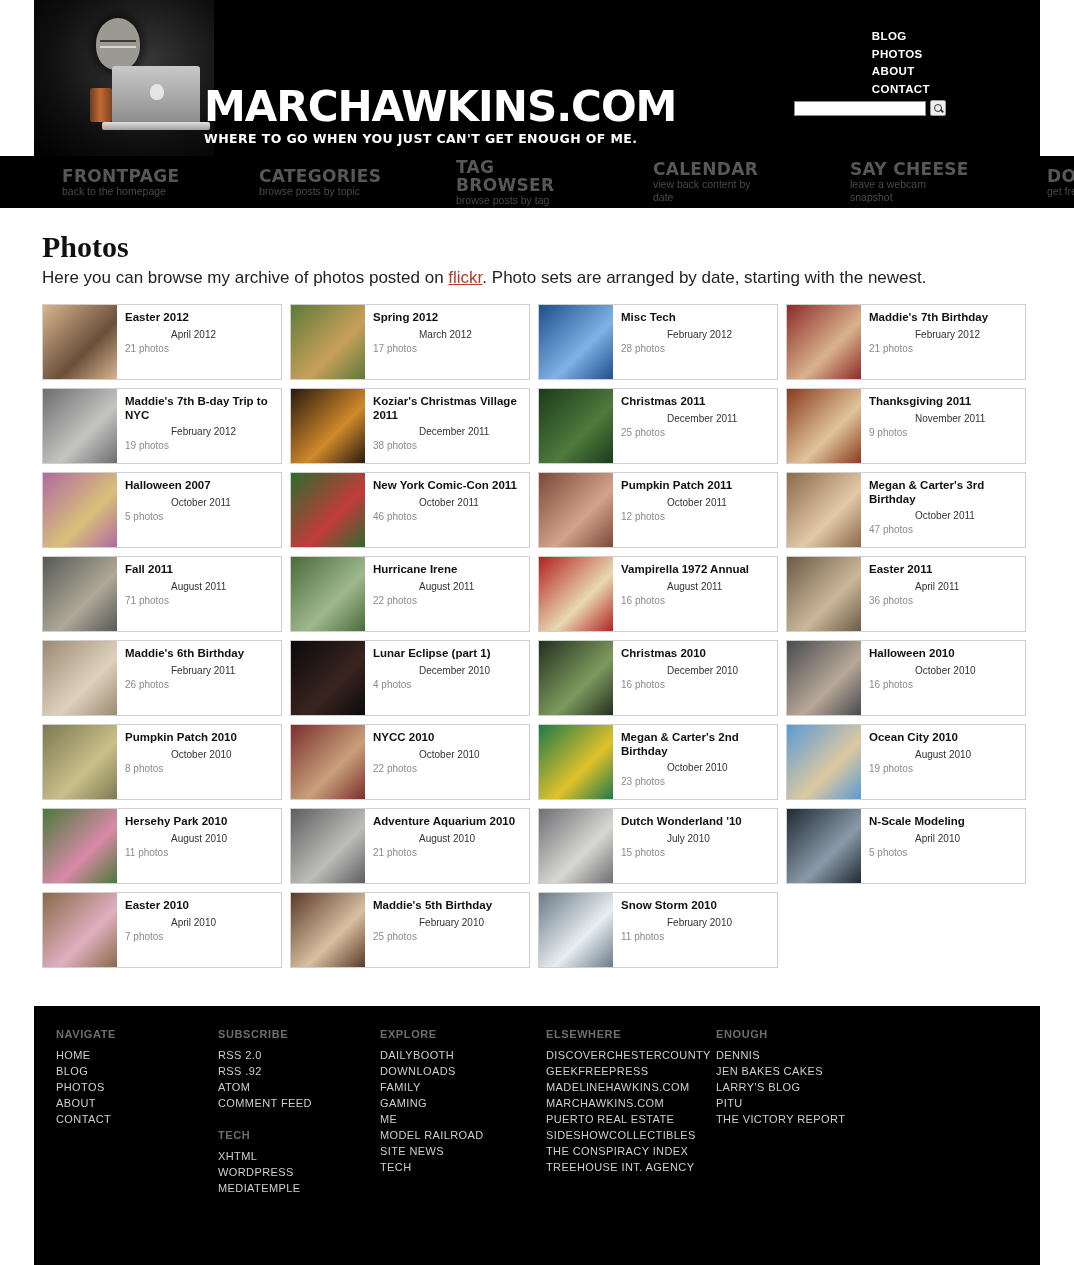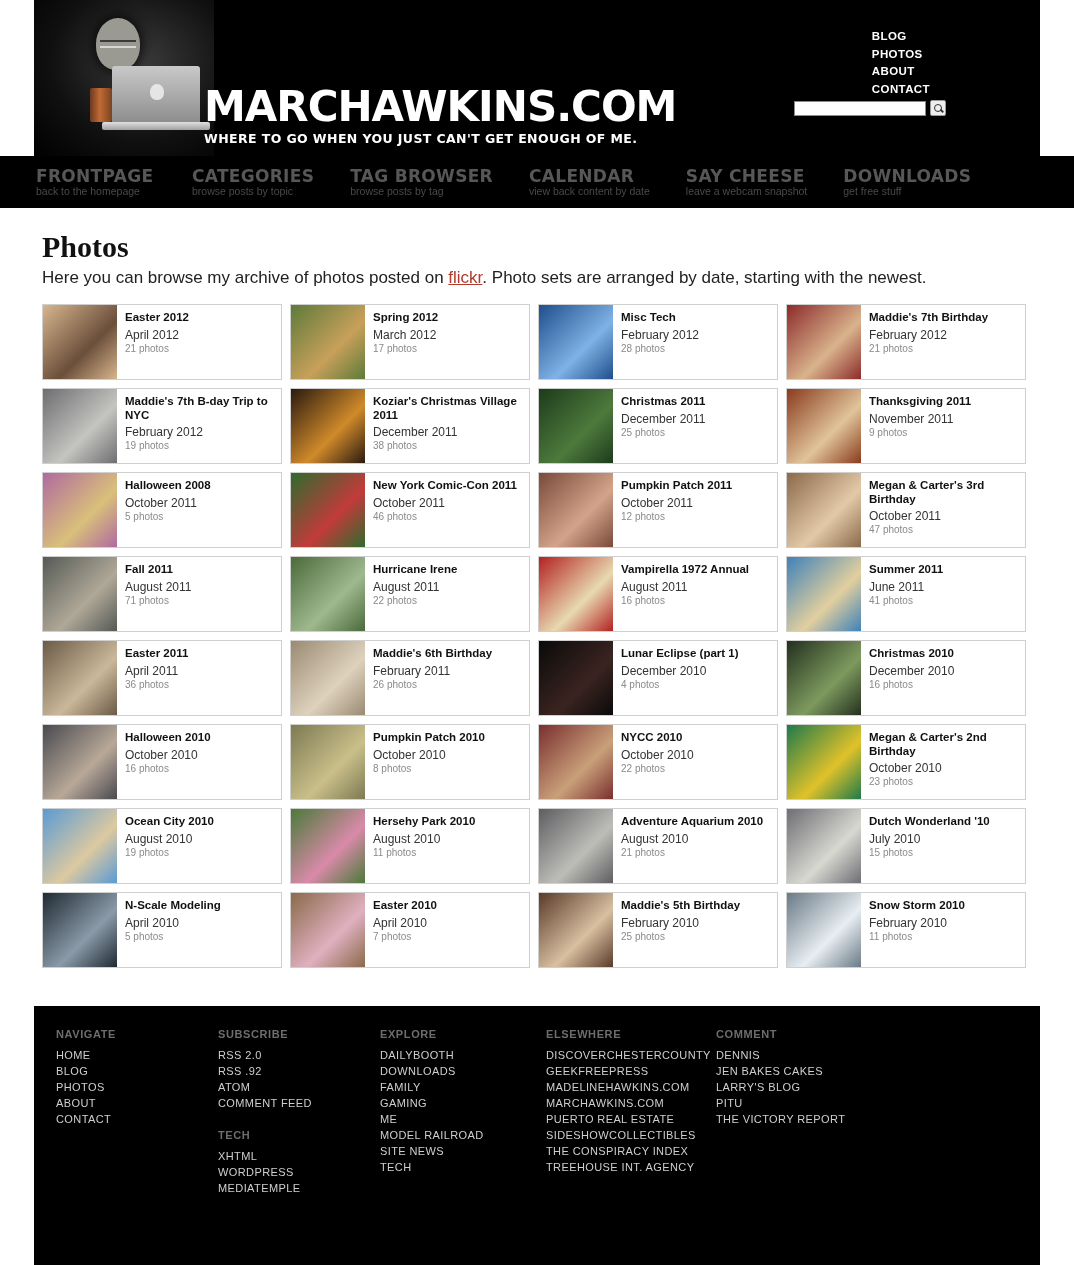--- a/index.html
+++ b/index.html
@@ -148,21 +148,22 @@
     width: 4px; height: 1.5px;
     background: #333;
     transform: rotate(45deg);
   }
   
   .mainnav {
     background: #000000;
     height: 52px;
     display: flex;
     align-items: center;
-    padding-left: 36px;
+    padding-left: 62px;
+    gap: 41px;
   }
   .mainnav-item {
     margin-right: 36px;
     cursor: pointer;
     min-width: 120px;
   }
   .mainnav-title {
     color: #575757;
     font-family: "DejaVu Sans", sans-serif;
     font-weight: bold;
@@ -221,23 +222,24 @@
     overflow: hidden;
   }
   .card-title {
     font-size: 11.5px;
     font-weight: bold;
     color: #111;
     line-height: 13.5px;
     margin-bottom: 3px;
   }
   .card-date {
-    font-size: 12px;
+    font-size: 10px;
     color: #333;
     line-height: 14px;
+    margin-left: 46px;
   }
   .card-count {
     font-size: 10px;
     color: #8a8a8a;
     line-height: 14px;
   }
   
   .footer {
     background: #000000;
     margin: 18px 34px 0 34px;
@@ -407,21 +409,21 @@
           <div class="thumb" style="background: linear-gradient(135deg, rgb(138, 59, 30) 0%, rgb(224, 196, 154) 60%, rgb(138, 59, 30) 100%);"></div>
           <div class="card-body">
             <div class="card-title">Thanksgiving 2011</div>
             <div class="card-date">November 2011</div>
             <div class="card-count">9 photos</div>
           </div>
         </div>
         <div class="card">
           <div class="thumb" style="background: linear-gradient(135deg, rgb(176, 106, 160) 0%, rgb(217, 192, 122) 60%, rgb(176, 106, 160) 100%);"></div>
           <div class="card-body">
-            <div class="card-title">Halloween 2008</div>
+            <div class="card-title">Halloween 2007</div>
             <div class="card-date">October 2011</div>
             <div class="card-count">5 photos</div>
           </div>
         </div>
         <div class="card">
           <div class="thumb" style="background: linear-gradient(135deg, rgb(46, 107, 46) 0%, rgb(194, 59, 59) 60%, rgb(46, 107, 46) 100%);"></div>
           <div class="card-body">
             <div class="card-title">New York Comic-Con 2011</div>
             <div class="card-date">October 2011</div>
             <div class="card-count">46 photos</div>
@@ -458,28 +460,20 @@
             <div class="card-date">August 2011</div>
             <div class="card-count">22 photos</div>
           </div>
         </div>
         <div class="card">
           <div class="thumb" style="background: linear-gradient(135deg, rgb(178, 34, 34) 0%, rgb(232, 217, 176) 60%, rgb(178, 34, 34) 100%);"></div>
           <div class="card-body">
             <div class="card-title">Vampirella 1972 Annual</div>
             <div class="card-date">August 2011</div>
             <div class="card-count">16 photos</div>
-          </div>
-        </div>
-        <div class="card">
-          <div class="thumb" style="background: linear-gradient(135deg, rgb(63, 130, 184) 0%, rgb(226, 207, 158) 60%, rgb(63, 130, 184) 100%);"></div>
-          <div class="card-body">
-            <div class="card-title">Summer 2011</div>
-            <div class="card-date">June 2011</div>
-            <div class="card-count">41 photos</div>
           </div>
         </div>
         <div class="card">
           <div class="thumb" style="background: linear-gradient(135deg, rgb(107, 90, 70) 0%, rgb(203, 184, 154) 60%, rgb(107, 90, 70) 100%);"></div>
           <div class="card-body">
             <div class="card-title">Easter 2011</div>
             <div class="card-date">April 2011</div>
             <div class="card-count">36 photos</div>
           </div>
         </div>
@@ -642,21 +636,21 @@
         <a class="flink" href="#">DISCOVERCHESTERCOUNTY</a>
         <a class="flink" href="#">GEEKFREEPRESS</a>
         <a class="flink" href="#">MADELINEHAWKINS.COM</a>
         <a class="flink" href="#">MARCHAWKINS.COM</a>
         <a class="flink" href="#">PUERTO REAL ESTATE</a>
         <a class="flink" href="#">SIDESHOWCOLLECTIBLES</a>
         <a class="flink" href="#">THE CONSPIRACY INDEX</a>
         <a class="flink" href="#">TREEHOUSE INT. AGENCY</a>
       </div>
       <div class="fcol c6">
-        <div class="fhead">COMMENT</div>
+        <div class="fhead">ENOUGH</div>
         <a class="flink" href="#">DENNIS</a>
         <a class="flink" href="#">JEN BAKES CAKES</a>
         <a class="flink" href="#">LARRY'S BLOG</a>
         <a class="flink" href="#">PITU</a>
         <a class="flink" href="#">THE VICTORY REPORT</a>
       </div>
     </div>
   <div class="copyright">ALL CONTENT © 2004 - 2012 MARC HAWKINS UNLESS OTHERWISE NOTED.</div>
 
 </div>

